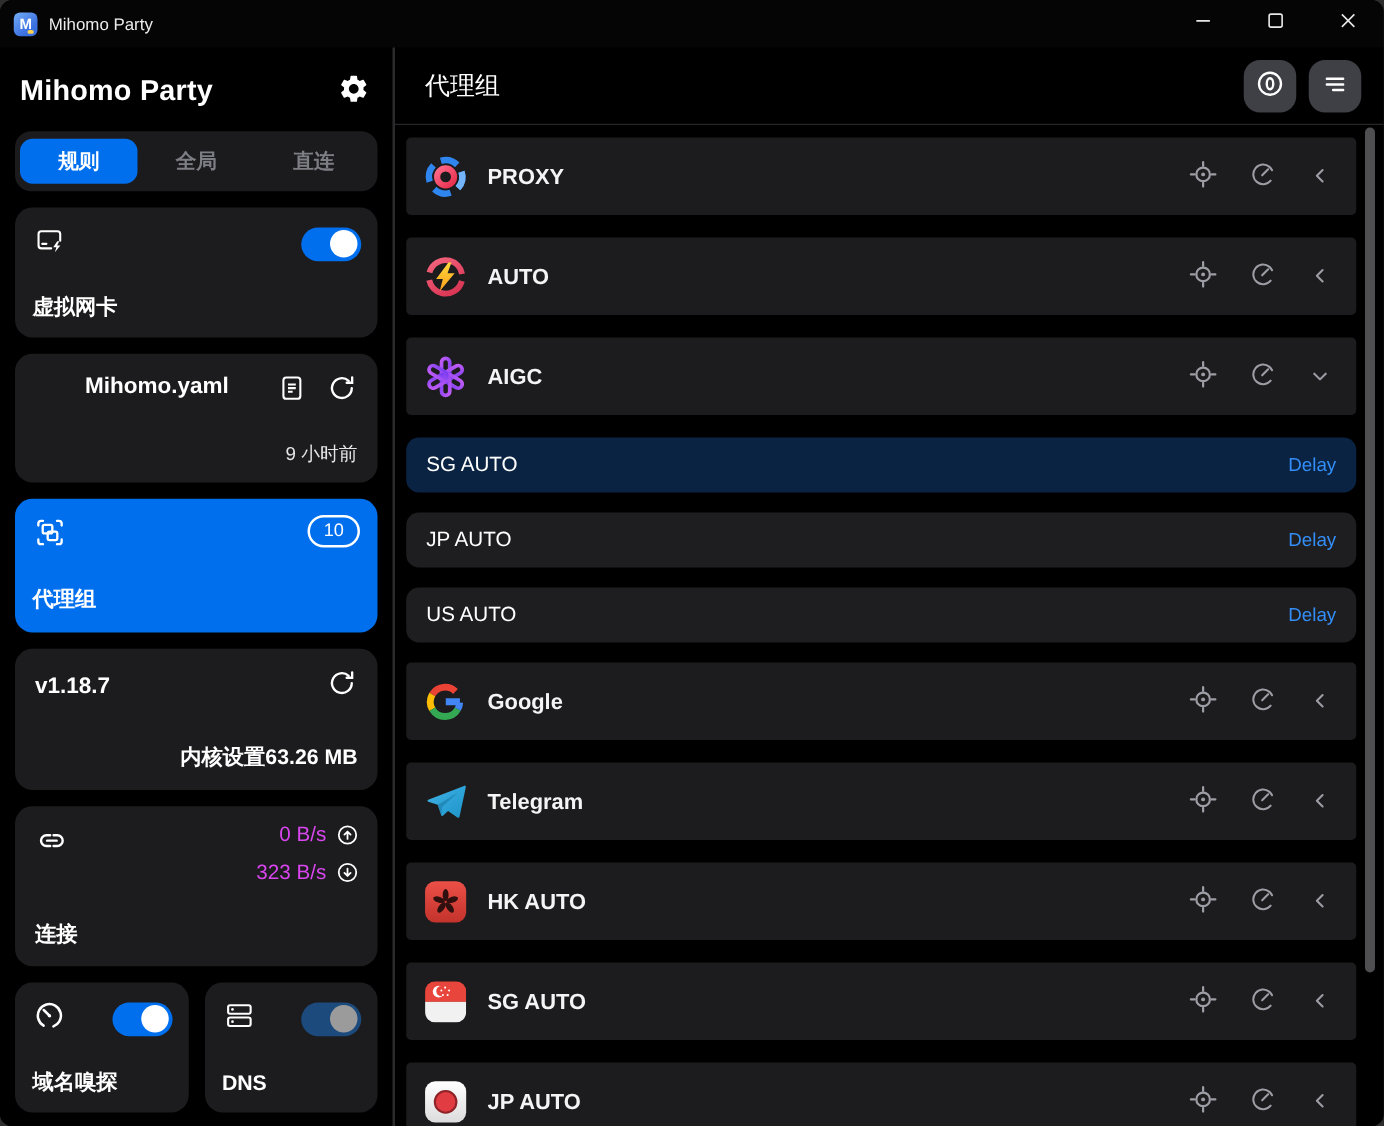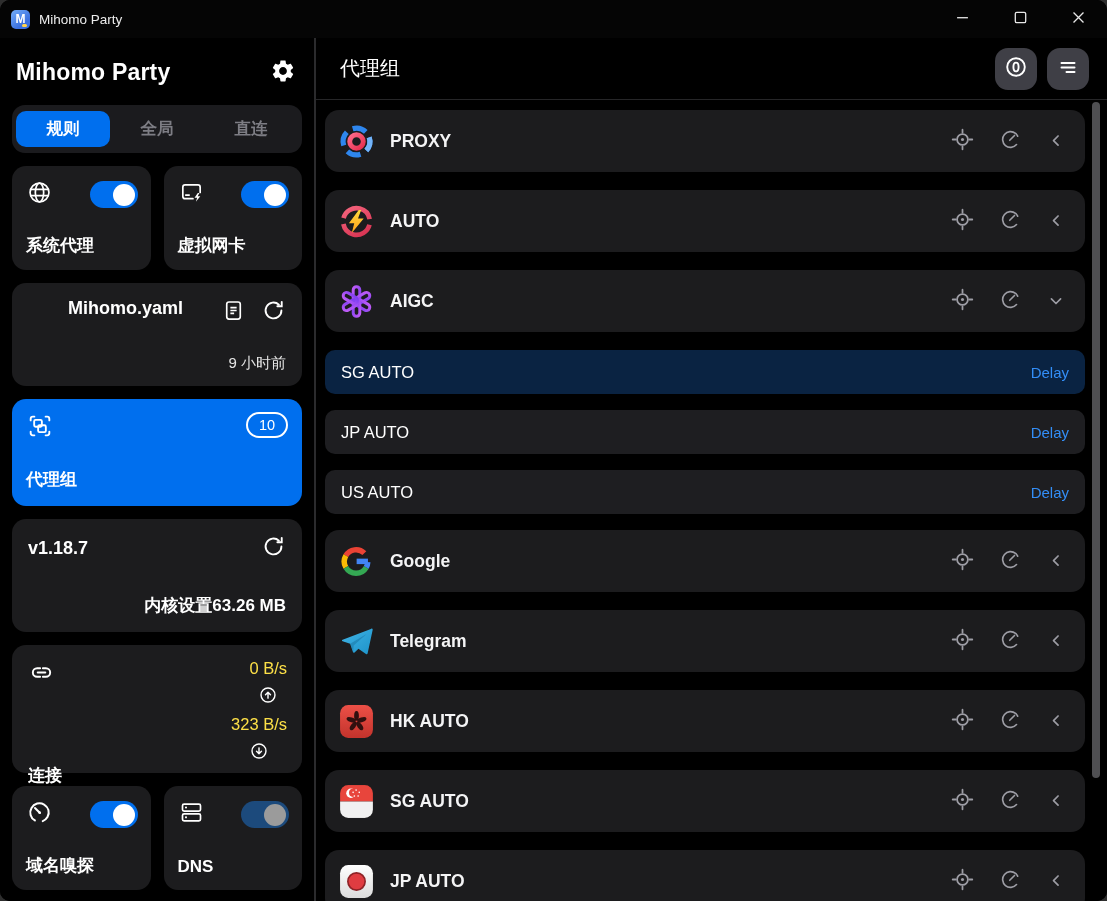--- a/index.html
+++ b/index.html
@@ -52,30 +52,30 @@
 
   .core-card{height:113px;padding:15px 16px;display:flex;flex-direction:column;justify-content:space-between;}
   .core-top{display:flex;align-items:center;justify-content:space-between;}
   .core-version{font-size:18px;font-weight:bold;color:#fff;}
   .core-bottom{display:flex;align-items:center;justify-content:flex-end;}
   .core-mem{font-size:17px;font-weight:bold;color:#fff;}
 
   .conn-card{height:128px;padding:14px 15px 14px 16px;display:flex;flex-direction:column;justify-content:space-between;}
   .conn-top{display:flex;align-items:flex-start;justify-content:space-between;}
   .conn-speeds{display:flex;flex-direction:column;gap:7px;align-items:flex-end;}
-  .speed-line{display:flex;align-items:center;gap:8px;color:#fde047;font-size:16.5px;flex-direction:column;}
+  .speed-line{display:flex;gap:8px;color:#d946ef;font-size:16.5px;}
 
   
   .main-header{height:62px;flex-shrink:0;display:flex;align-items:center;justify-content:space-between;padding:0 18px 0 24px;border-bottom:1px solid #262628;}
   .main-title{font-size:20px;color:#fff;}
   .hdr-btns{display:flex;gap:10px;}
   .hdr-btn{width:42px;height:42px;border-radius:13px;background:#3f3f46;border:none;display:flex;align-items:center;justify-content:center;cursor:pointer;}
 
   .list{flex:1;overflow:hidden;padding:10px 22px 0 9px;}
-  .group-row{height:62px;background:#1c1c1e;border-radius:14px;display:flex;align-items:center;padding:0 19px 0 13px;margin-bottom:18px;cursor:pointer;}
+  .group-row{height:62px;background:#1c1c1e;border-radius:4px;display:flex;align-items:center;padding:0 19px 0 13px;margin-bottom:18px;cursor:pointer;}
   .g-icon{width:37px;height:37px;margin-right:15px;display:flex;align-items:center;justify-content:center;flex-shrink:0;}
   .g-name{flex:1;font-size:17.5px;font-weight:600;color:#f4f4f5;}
   .g-actions{display:flex;align-items:center;gap:24px;color:#9d9da5;}
   .g-actions .icon-btn{color:#9d9da5;}
 
   .option-row{height:44px;background:#1e1e21;border-radius:10px;display:flex;align-items:center;justify-content:space-between;padding:0 16px;margin-bottom:16px;cursor:pointer;}
   .option-row.selected{background:#0a2342;}
   .o-name{font-size:16.5px;color:#fff;}
   .o-delay{font-size:15px;color:#338ef7;cursor:pointer;}
 
@@ -121,33 +121,20 @@
         </button>
       </div>
 
       <div class="tabs">
         <div class="tab active">规则</div>
         <div class="tab">全局</div>
         <div class="tab">直连</div>
       </div>
 
       <div class="card-row">
-        <div class="card half-card">
-          <div class="half-top">
-            <span><svg width="27" height="27" viewBox="0 0 24 24" fill="none" stroke="#fff" stroke-width="1.5">
-                  <circle cx="12" cy="12" r="8.4"></circle>
-                  <ellipse cx="12" cy="12" rx="3.7" ry="8.4"></ellipse>
-                  <path d="M3.7 9.3h16.6M3.7 14.7h16.6"></path>
-                </svg></span>
-            <div class="toggle on">
-                <div class="knob"></div>
-              </div>
-          </div>
-          <div class="card-label">系统代理</div>
-        </div>
         <div class="card half-card">
           <div class="half-top">
             <span><svg width="27" height="27" viewBox="0 0 24 24" fill="none" stroke="#fff" stroke-width="1.5" stroke-linecap="round">
                   <path d="M13.3 17.5H6.3c-1.1 0-2-.9-2-2V7.3c0-1.1.9-2 2-2h11.4c1.1 0 2 .9 2 2v4.7"></path>
                   <path d="M6.9 14.3h3"></path>
                   <path d="M17.6 12.4l-2.9 4.3h2.3l-1.1 3.6 3.9-4.9h-2.3l1.5-3z" fill="#fff" stroke="none"></path>
                 </svg></span>
             <div class="toggle on">
                 <div class="knob"></div>
               </div>

